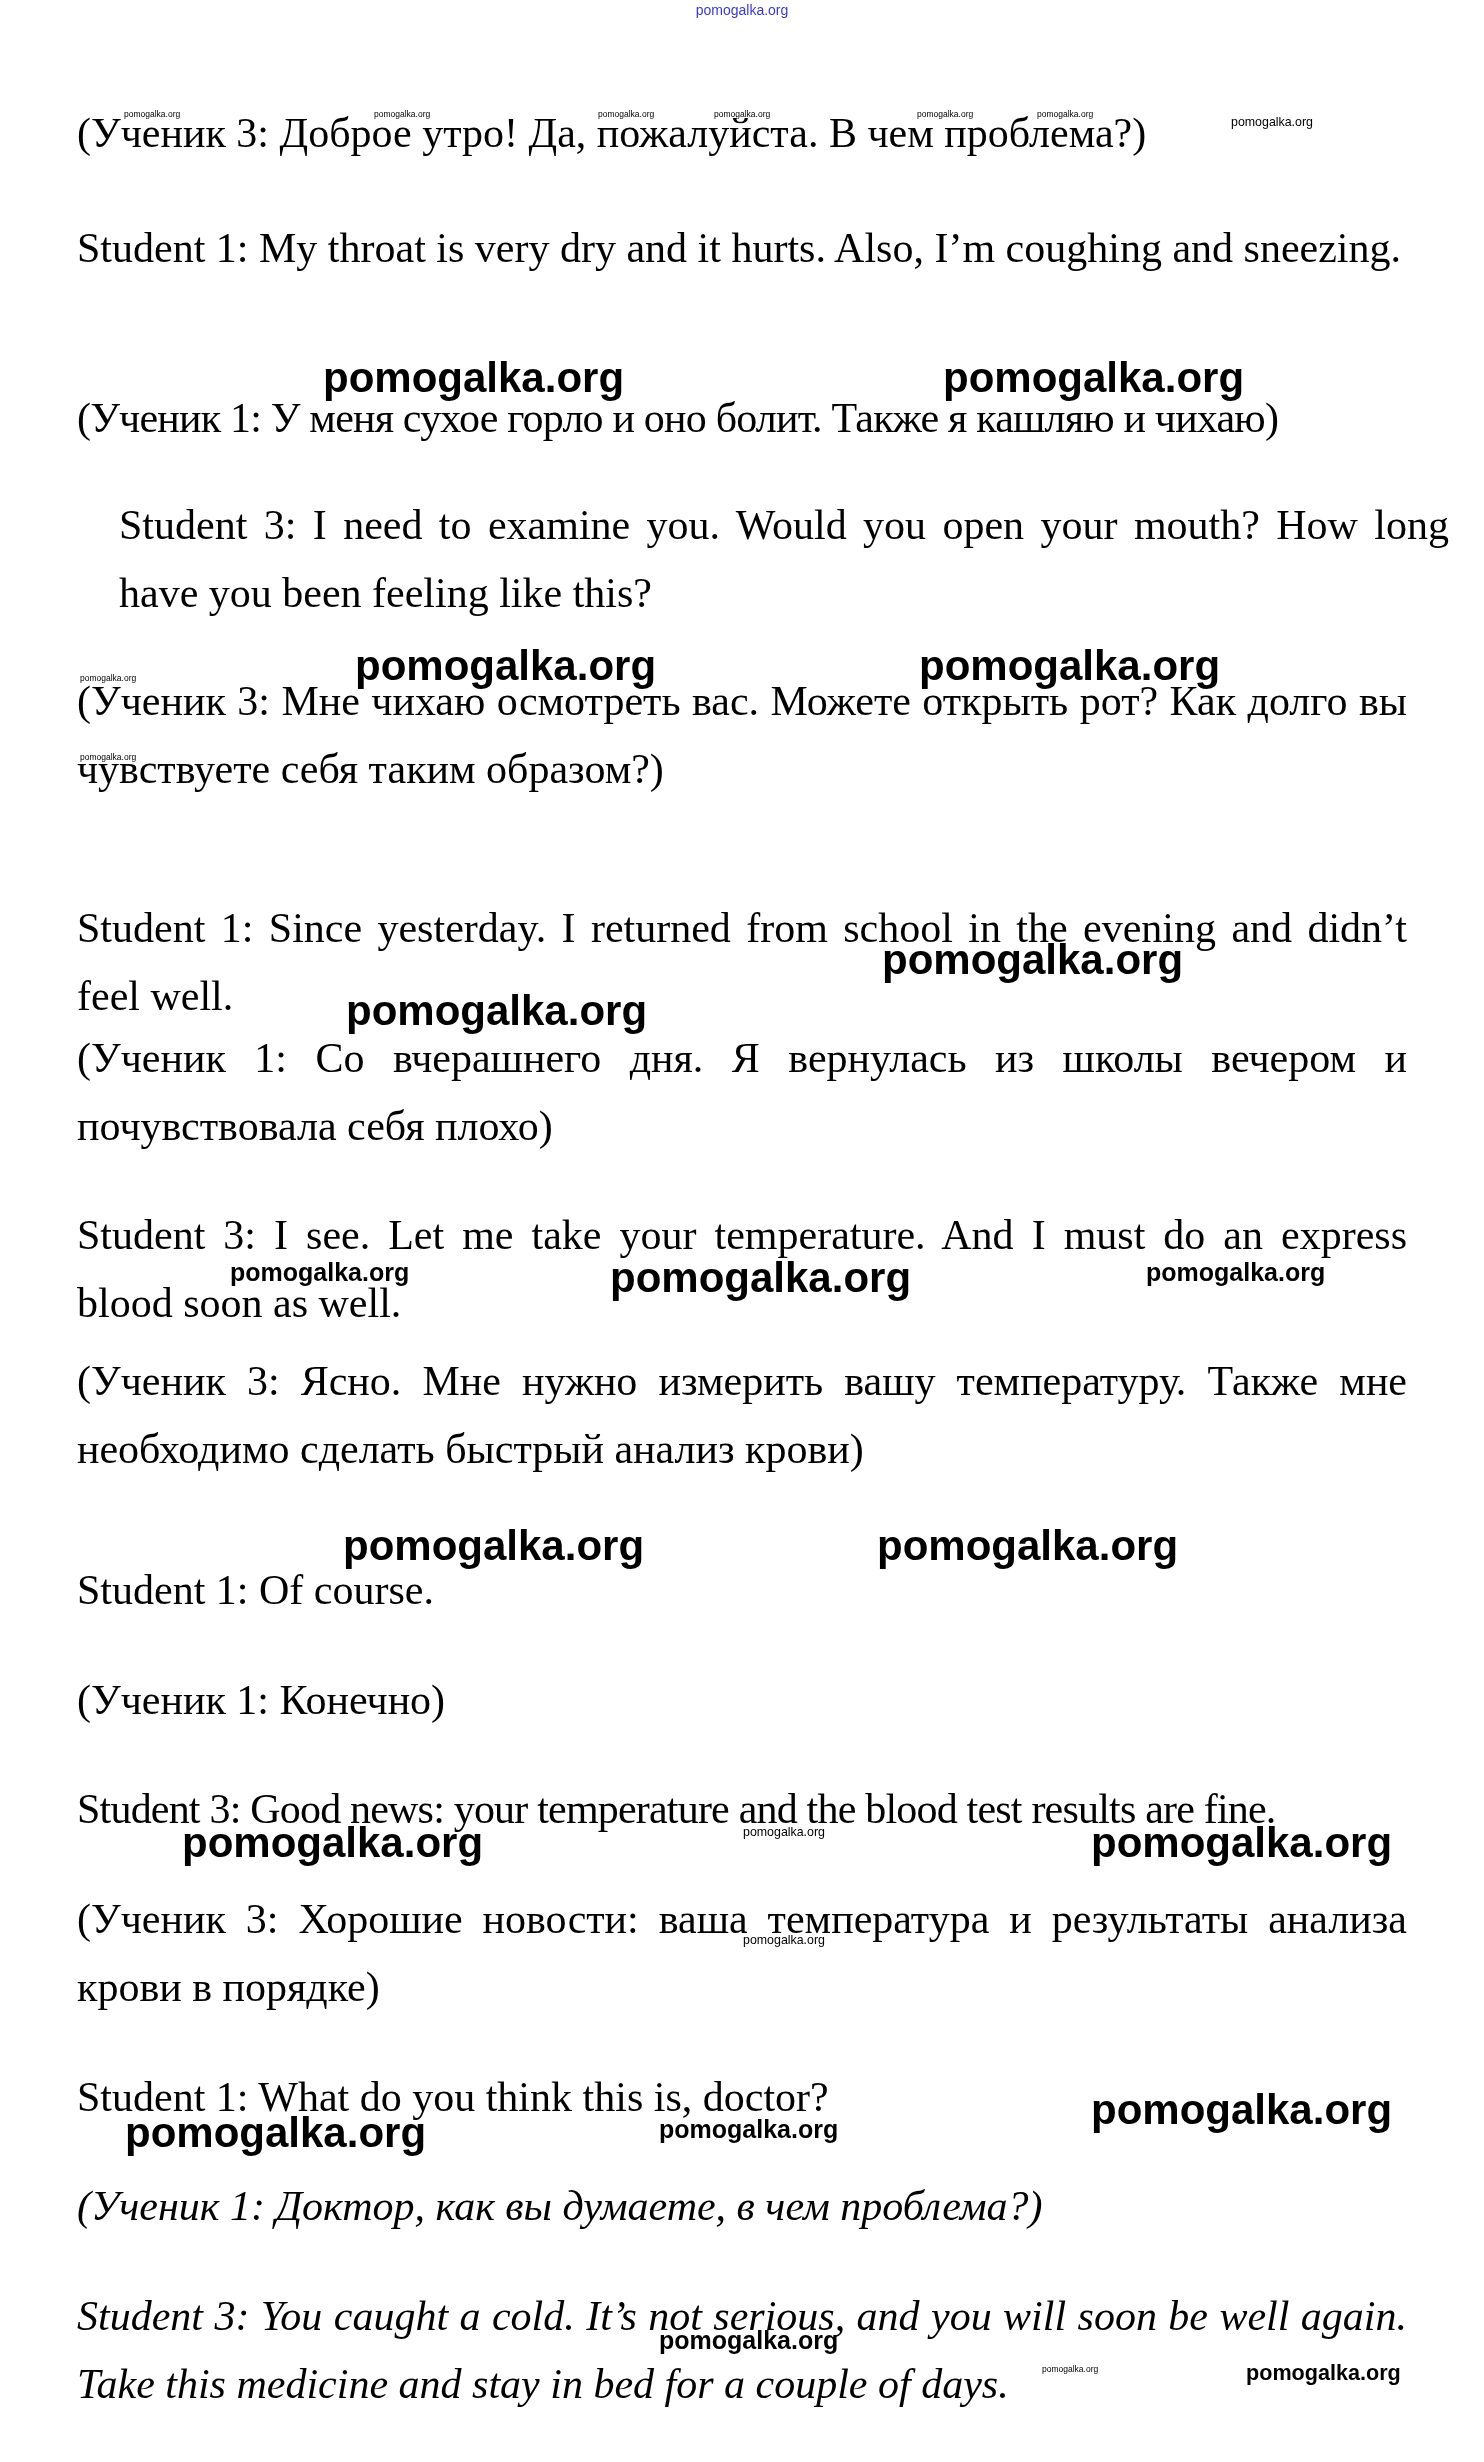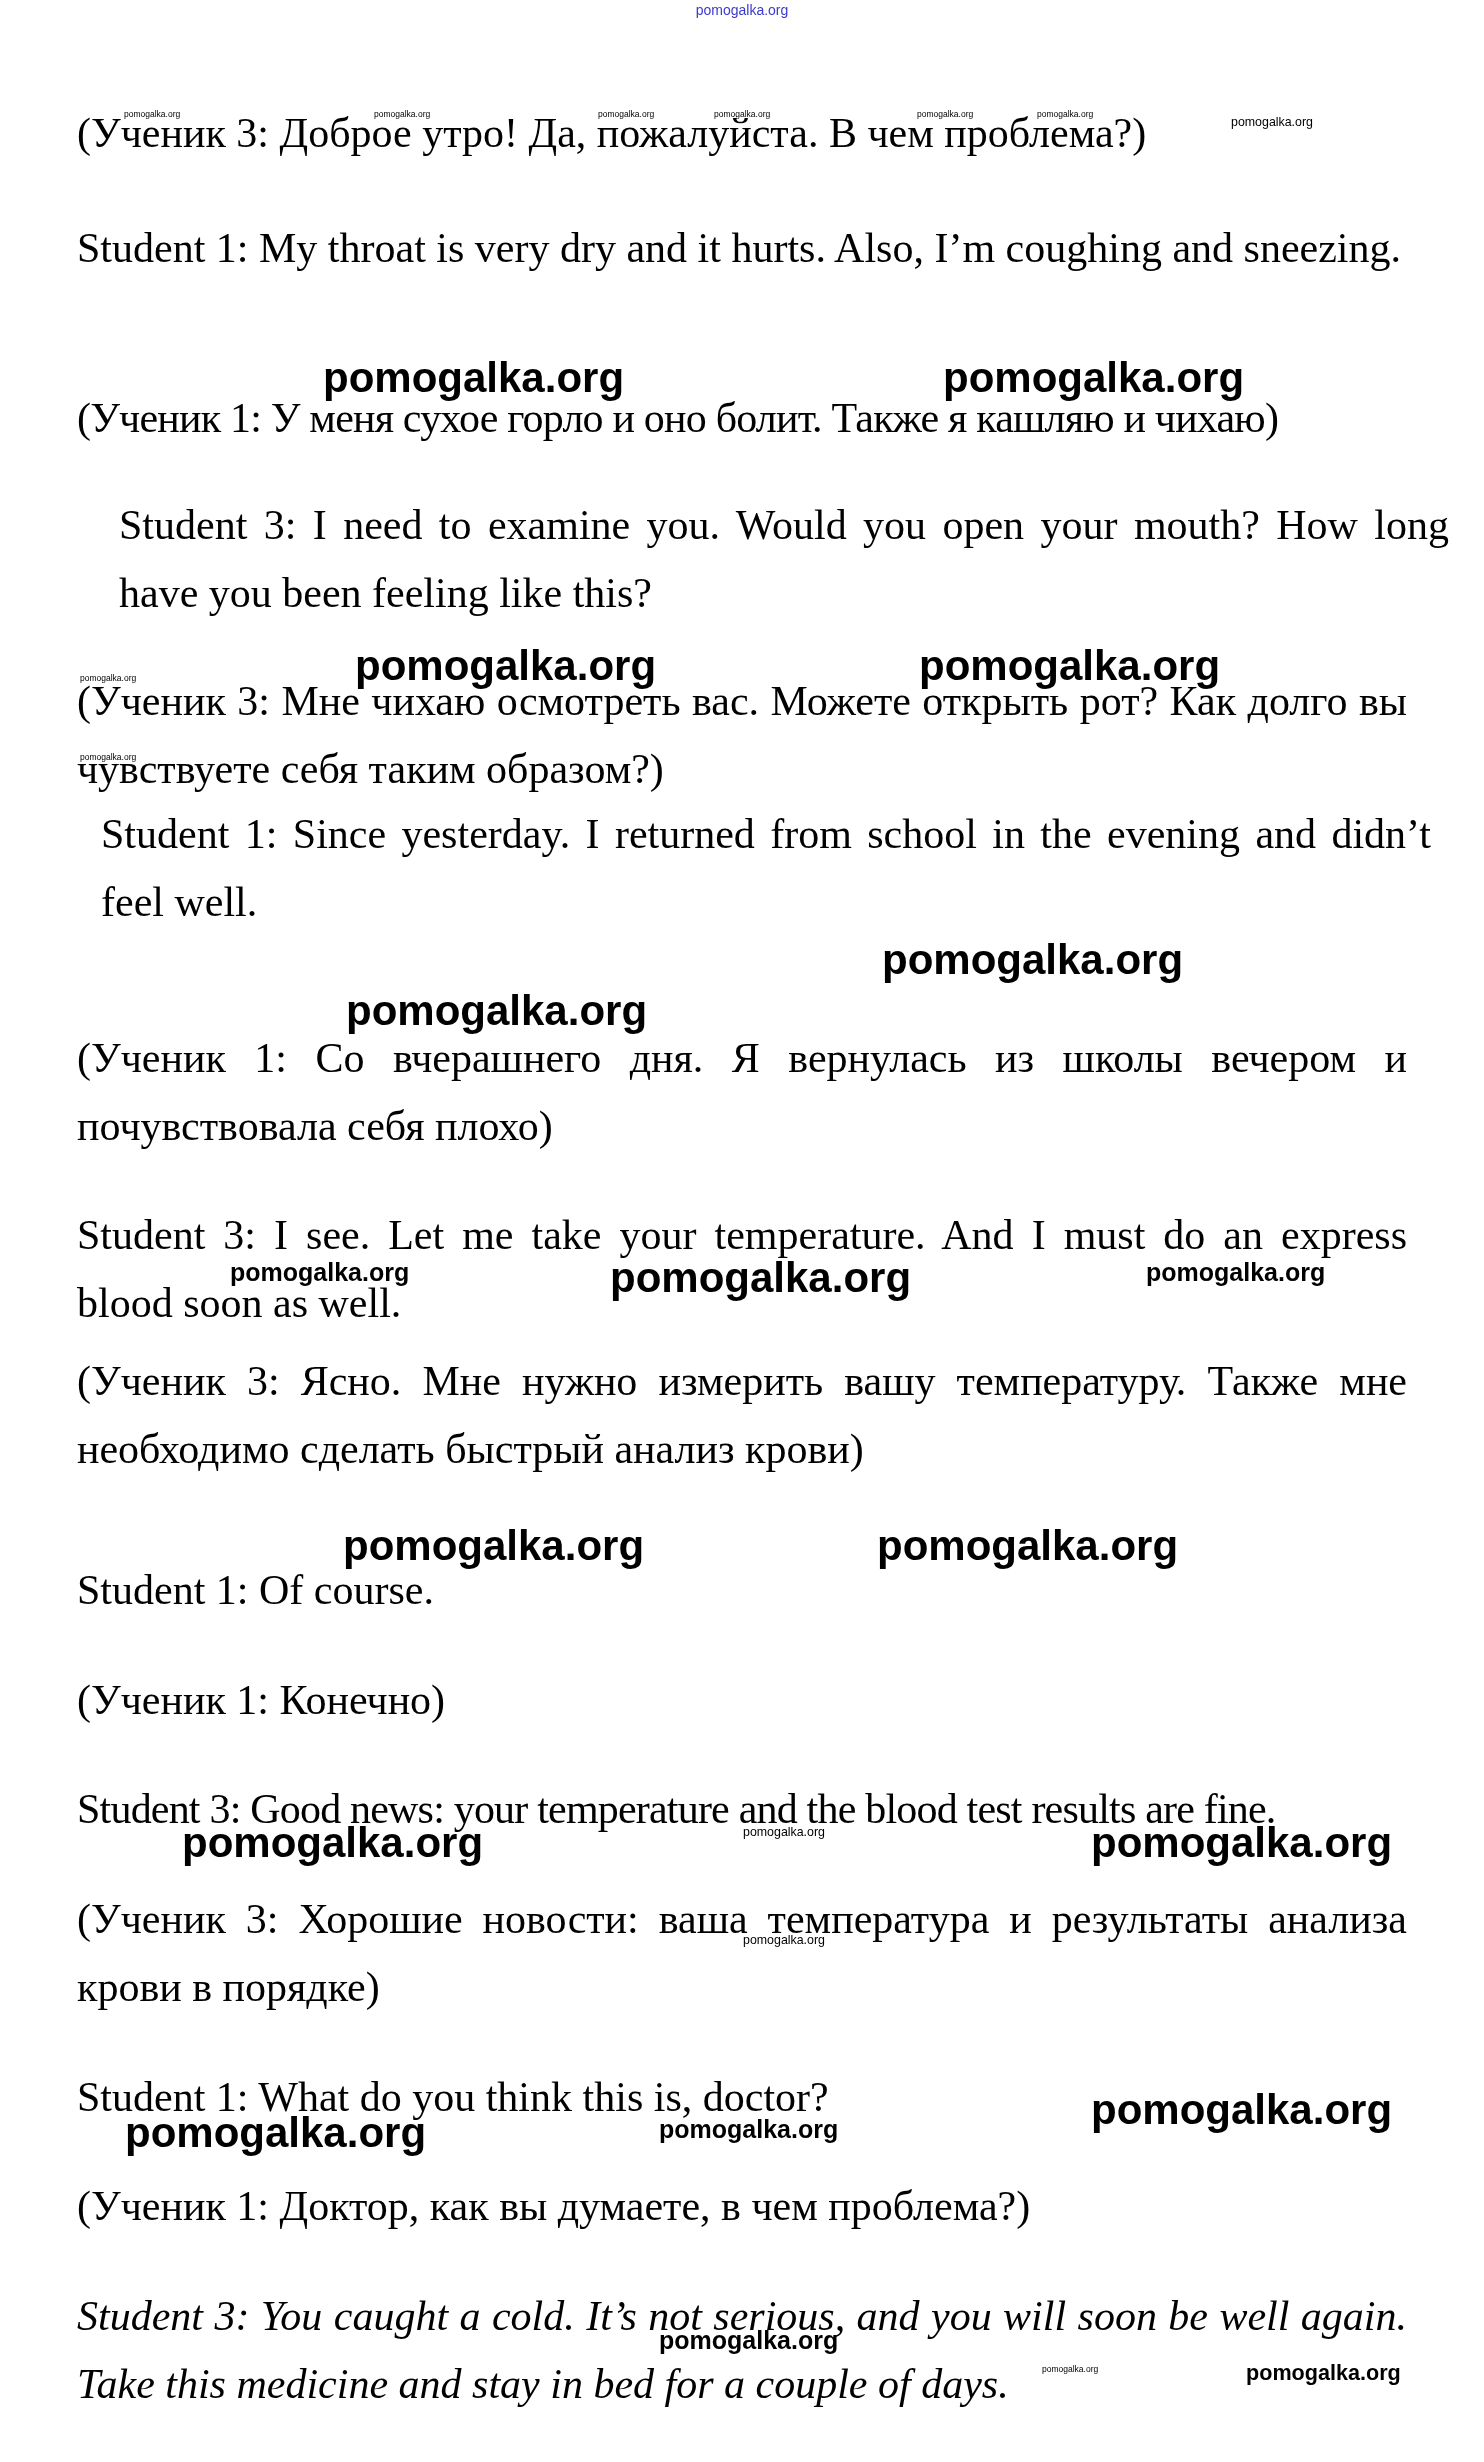--- a/index.html
+++ b/index.html
@@ -50,30 +50,30 @@
 </head>
 <body>
 
 <div class="top-mark">pomogalka.org</div>
 
 <p class="para" style="top:99px;">(Ученик 3: Доброе утро! Да, пожалуйста. В чем проблема?)</p>
 <p class="para" style="top:214px;">Student 1: My throat is very dry and it hurts. Also, I’m coughing and sneezing.</p>
 <p class="para" style="top:384px; white-space:nowrap; letter-spacing:-0.8px;">(Ученик 1: У меня сухое горло и оно болит. Также я кашляю и чихаю)</p>
 <p class="para" style="top:491px;margin-left:42px;">Student 3: I need to examine you. Would you open your mouth? How long have you been feeling like this?</p>
 <p class="para" style="top:667px;">(Ученик 3: Мне чихаю осмотреть вас. Можете открыть рот? Как долго вы чувствуете себя таким образом?)</p>
-<p class="para" style="top:800px;margin-left:24px;">Student 1: Since yesterday. I returned from school in the evening and didn’t feel well.</p>
+<p class="para" style="top:894px;">Student 1: Since yesterday. I returned from school in the evening and didn’t feel well.</p>
 <p class="para" style="top:1024px;">(Ученик 1: Со вчерашнего дня. Я вернулась из школы вечером и почувствовала себя плохо)</p>
 <p class="para" style="top:1201px;">Student 3: I see. Let me take your temperature. And I must do an express blood soon as well.</p>
 <p class="para" style="top:1347px;">(Ученик 3: Ясно. Мне нужно измерить вашу температуру. Также мне необходимо сделать быстрый анализ крови)</p>
 <p class="para" style="top:1556px;">Student 1: Of course.</p>
 <p class="para" style="top:1666px;">(Ученик 1: Конечно)</p>
 <p class="para" style="top:1775px; white-space:nowrap; letter-spacing:-0.8px;">Student 3: Good news: your temperature and the blood test results are fine.</p>
 <p class="para" style="top:1885px;">(Ученик 3: Хорошие новости: ваша температура и результаты анализа крови в порядке)</p>
 <p class="para" style="top:2063px;">Student 1: What do you think this is, doctor?</p>
-<p class="para" style="top:2172px;">(Ученик 1: Доктор, как вы думаете, в чем проблема?)</p>
+<p class="para" style="top:2172px;font-style:italic;">(Ученик 1: Доктор, как вы думаете, в чем проблема?)</p>
 <p class="para" style="top:2282px;font-style:italic;">Student 3: You caught a cold. It’s not serious, and you will soon be well again. Take this medicine and stay in bed for a couple of days.</p>
 
 <span class="wm small" style="left:1231px; top:116px;">pomogalka.org</span>
 <span class="wm tiny" style="left:124px; top:110px;">pomogalka.org</span>
 <span class="wm tiny" style="left:374px; top:110px;">pomogalka.org</span>
 <span class="wm tiny" style="left:598px; top:110px;">pomogalka.org</span>
 <span class="wm tiny" style="left:714px; top:110px;">pomogalka.org</span>
 <span class="wm tiny" style="left:917px; top:110px;">pomogalka.org</span>
 <span class="wm tiny" style="left:1037px; top:110px;">pomogalka.org</span>
 

